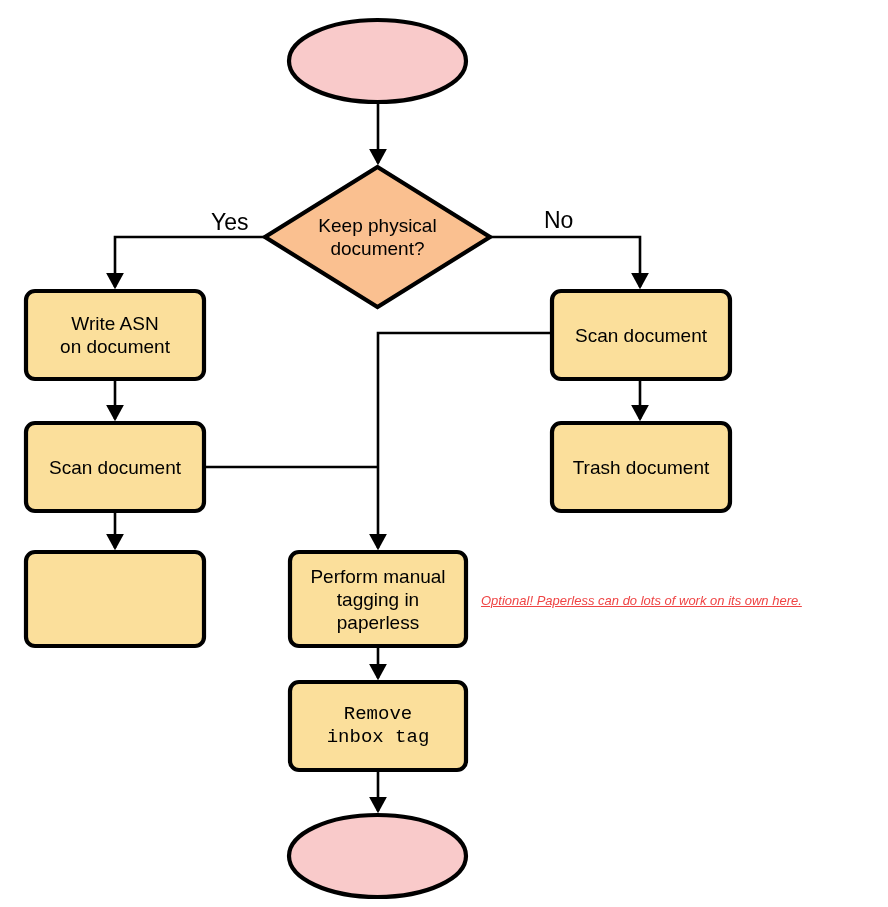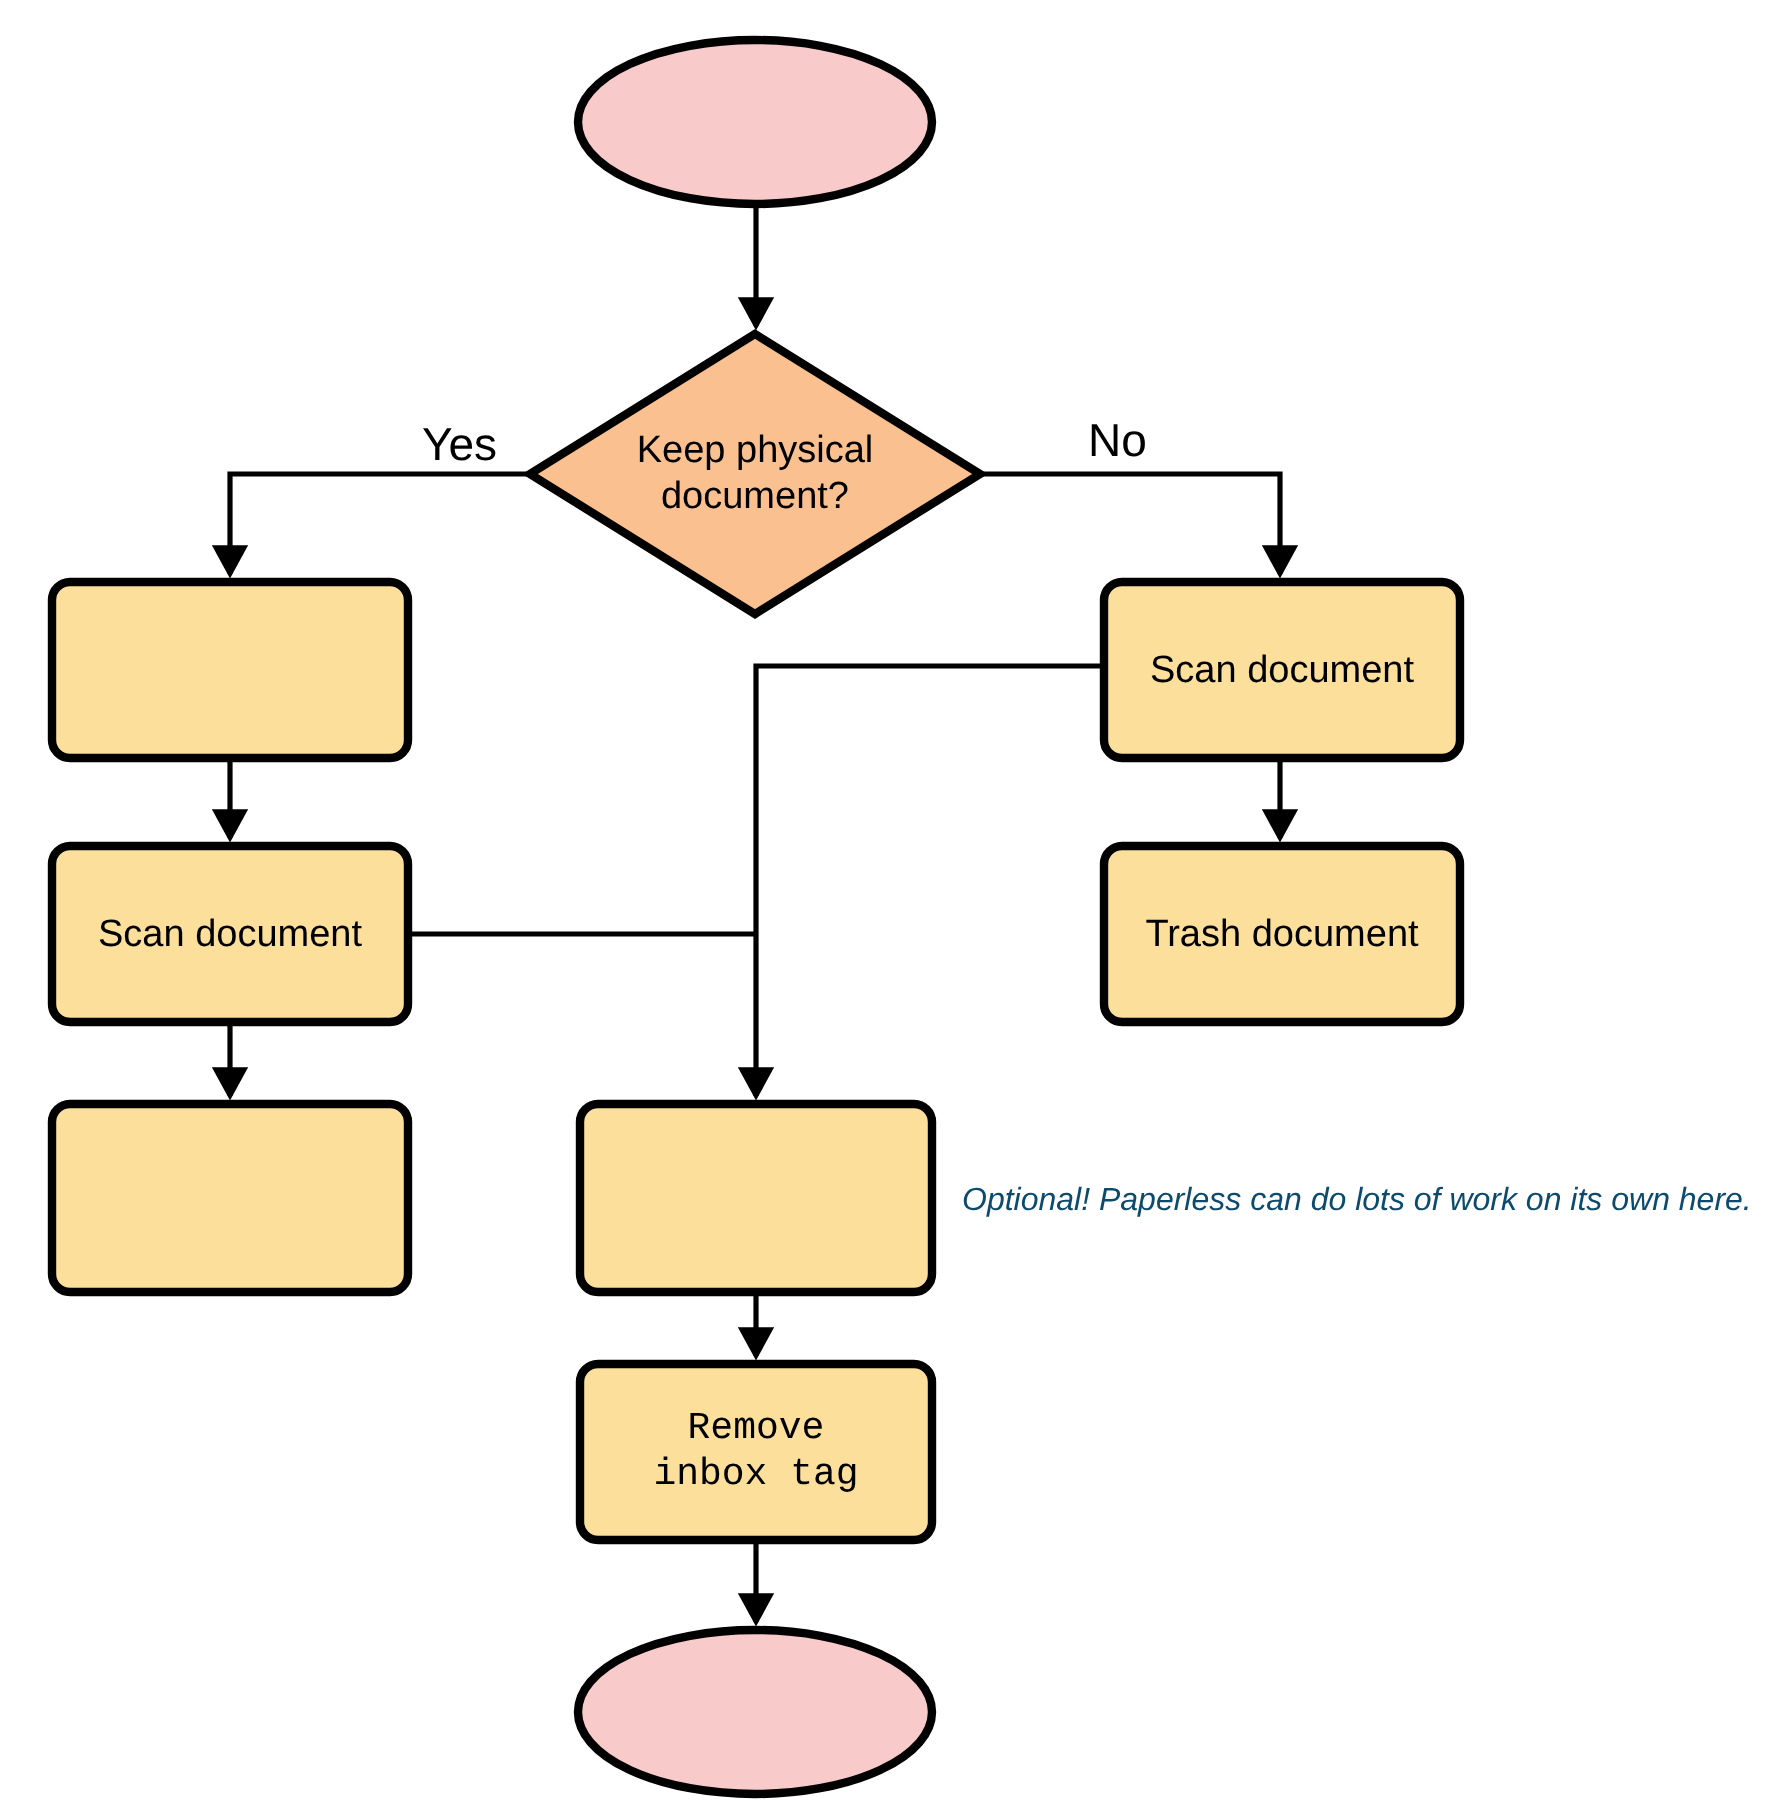--- a/index.html
+++ b/index.html
@@ -46,24 +46,25 @@
     font-family: "Liberation Sans", sans-serif;
     font-size: 23px;
     line-height: 22px;
     color: #000000;
     pointer-events: none;
   }
   .note-text {
     position: absolute;
     font-family: "Liberation Sans", sans-serif;
     font-style: italic;
-    font-size: 16px;
+    font-size: 13px;
     line-height: 25px;
-    color: #0c4a6e;
+    color: #ef4444;
     width: 404px;
+    text-decoration: underline;
   }
 </style>
 </head>
 <body>
 
 <div id="canvas">
 
   <svg id="flow-svg" viewBox="0 0 888 907" xmlns="http://www.w3.org/2000/svg">
     <defs>
       <marker id="arrow" viewBox="0 0 12 12" refX="9.5" refY="6" markerWidth="7" markerHeight="7" orient="auto-start-reverse">
@@ -115,28 +116,33 @@
       <rect x="290" y="682" width="176" height="88" rx="9" ry="9" fill="#fbdf9b"></rect>
 
       <ellipse cx="377.5" cy="856" rx="88.5" ry="41" fill="#f9caca"></ellipse>
     </g>
   </svg>
 
 
   <div class="node-label" style="left:280px; top:197px; width:195px; height:80px;">Keep physical
 document?</div>
 
+  <div class="node-label" style="left:26px; top:291px; width:178px; height:88px;">Write ASN
+on document</div>
 
   <div class="node-label" style="left:26px; top:423px; width:178px; height:88px;">Scan document</div>
 
 
   <div class="node-label" style="left:552px; top:291px; width:178px; height:88px;">Scan document</div>
 
   <div class="node-label" style="left:552px; top:423px; width:178px; height:88px;">Trash document</div>
 
+  <div class="node-label" style="left:290px; top:552px; width:176px; height:94px;">Perform manual
+tagging in
+paperless</div>
 
   <div class="node-label" style="left:290px; top:682px; width:176px; height:88px;font-family:Liberation Mono, monospace;">Remove
 inbox tag</div>
 
 
   <div class="edge-label" style="left:211px; top:211px;">Yes</div>
 
   <div class="edge-label" style="left:508px; top:209px;margin-left:36px;">No</div>
 
   <div class="note-text" style="left:481px; top:588px;">Optional! Paperless can do lots of work on its own here.</div>

